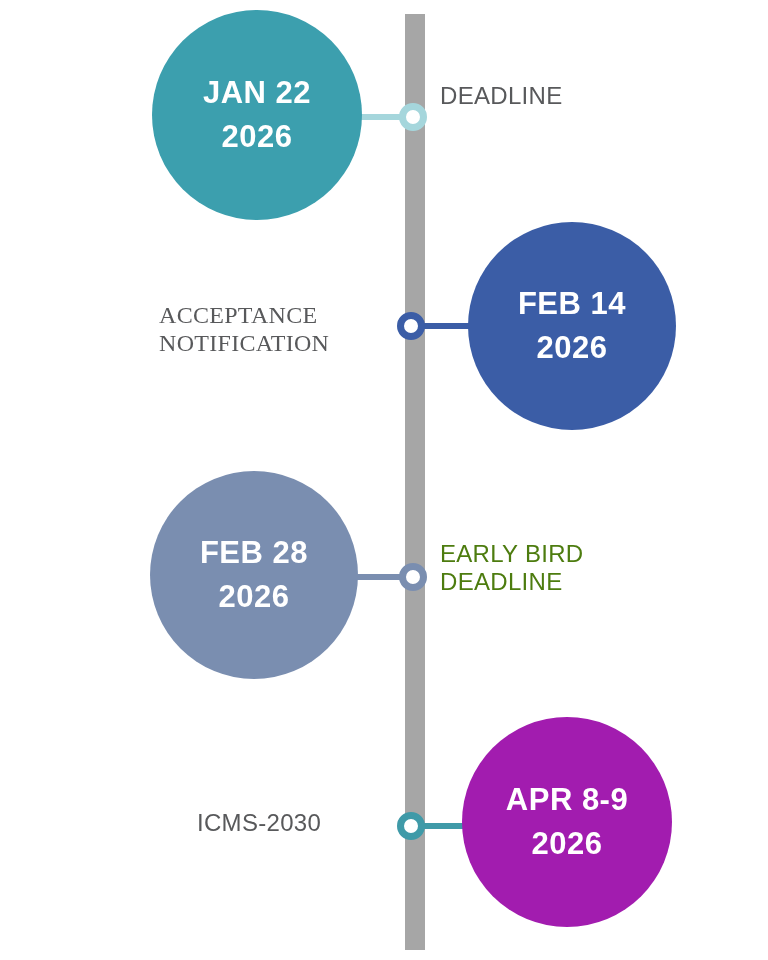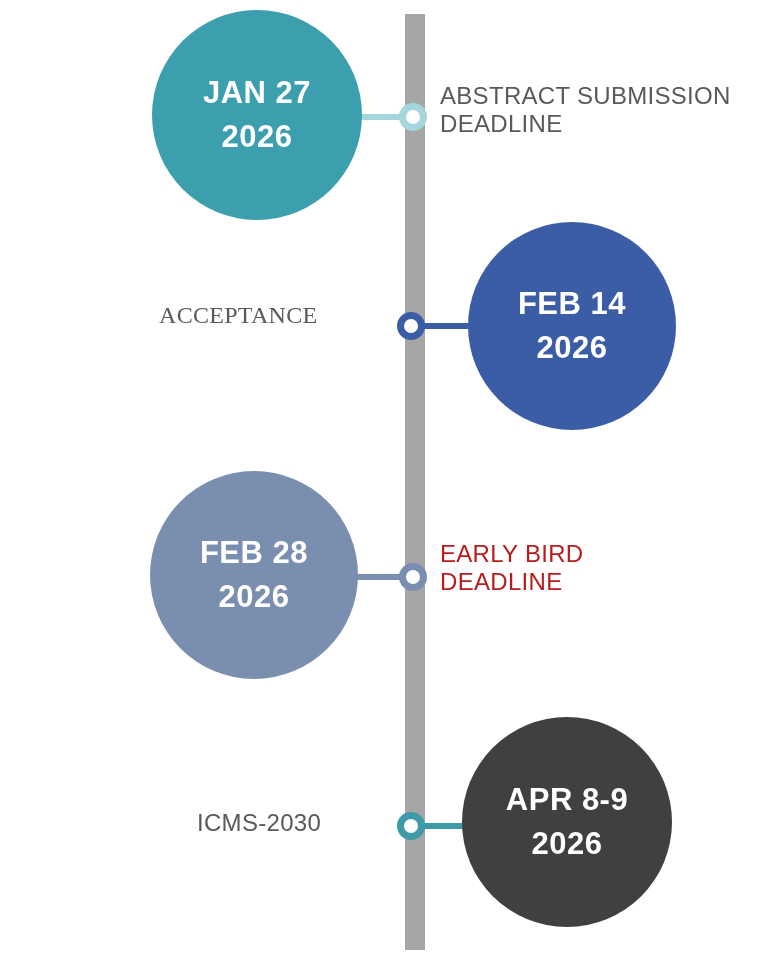--- a/index.html
+++ b/index.html
@@ -78,58 +78,58 @@
 <body>
 
 <div class="stage">
 
   <div class="timeline-bar" style="background-color: rgb(166, 166, 166);"></div>
 
   <div class="milestone m1">
     <div class="line" style="background-color: rgb(165, 214, 220);"></div>
     <div class="ring" style="border-color: rgb(165, 214, 220);"></div>
     <div class="circle" style="background-color: rgb(60, 159, 174);">
-      <div>JAN 27</div>
+      <div>JAN 22</div>
       <div>2026</div>
     </div>
     <div class="label" style="color: rgb(88, 89, 91);">
-      <div>ABSTRACT SUBMISSION</div>
       <div>DEADLINE</div>
     </div>
   </div>
 
   <div class="milestone m2">
     <div class="line" style="background-color: rgb(59, 93, 166);"></div>
     <div class="ring" style="border-color: rgb(59, 93, 166);"></div>
     <div class="circle" style="background-color: rgb(59, 93, 166);">
       <div>FEB 14</div>
       <div>2026</div>
     </div>
     <div class="label" style="color: rgb(88, 89, 91);">
       <div>ACCEPTANCE</div>
+      <div>NOTIFICATION</div>
     </div>
   </div>
 
   <div class="milestone m3">
     <div class="line" style="background-color: rgb(122, 142, 176);"></div>
     <div class="ring" style="border-color: rgb(122, 142, 176);"></div>
     <div class="circle" style="background-color: rgb(122, 142, 176);">
       <div>FEB 28</div>
       <div>2026</div>
     </div>
-    <div class="label" style="color: #b91c1c;">
+    <div class="label" style="color: #4d7c0f;">
       <div>EARLY BIRD</div>
       <div>DEADLINE</div>
     </div>
   </div>
 
   <div class="milestone m4">
     <div class="line" style="background-color: rgb(63, 154, 168);"></div>
     <div class="ring" style="border-color: rgb(63, 154, 168);"></div>
-    <div class="circle" style="background-color: #404040;">
+    <div class="circle" style="background-color: #a21caf;">
       <div>APR 8-9</div>
       <div>2026</div>
     </div>
     <div class="label" style="color: rgb(88, 89, 91);">
       <div>ICMS-2030</div>
       <div></div>
     </div>
   </div>
 
 </div>

